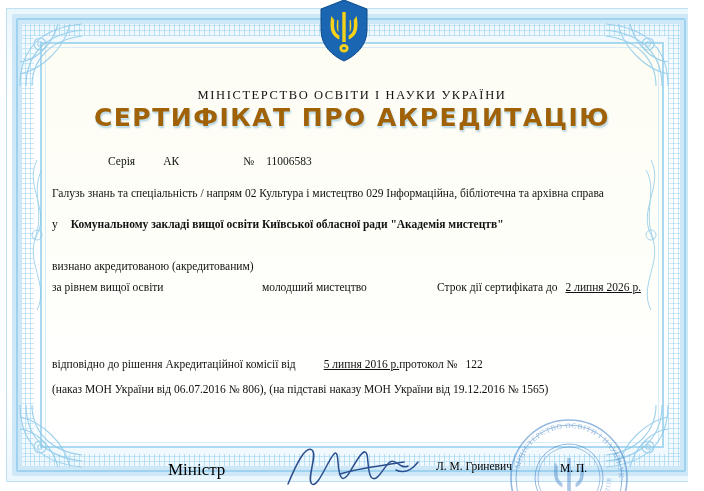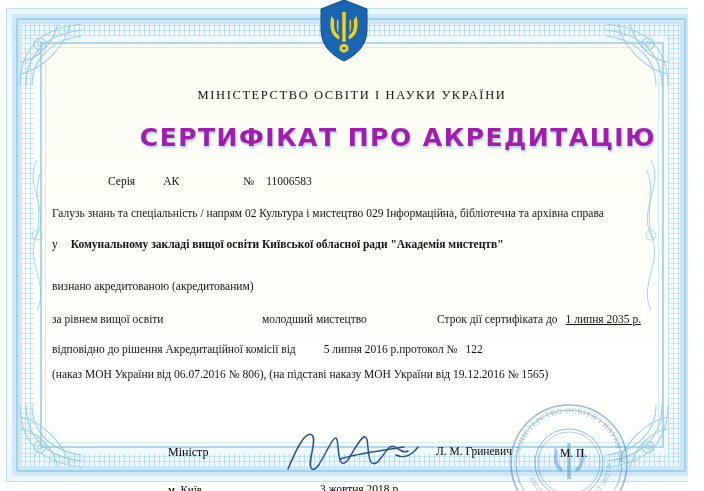--- a/index.html
+++ b/index.html
@@ -122,27 +122,26 @@
   }
   .ministry {
     text-align: center;
     margin-top: 38px;
     font-size: 12.5px;
     letter-spacing: 1.6px;
     color: #111;
     font-family: "Liberation Serif", serif;
   }
   .cert-title {
-    text-align: right;
-    margin-top: 20px;
+    text-align: center;
     font-family: "DejaVu Sans", sans-serif;
     font-weight: bold;
     font-size: 25px;
     letter-spacing: 1.5px;
-    color: #a21caf;
+    color: #a16207;
     text-shadow:
       0 1px 0 #bde3f6,
       1px 2px 2px rgba(40,120,170,.35);
   }
 
   .row {
     font-size: 11.5px;
     color: #111;
     margin-top: 6px;
     line-height: 1.35;
@@ -159,41 +158,41 @@
 
   .field-row { margin-top: 16px; padding-left: 4px; }
   .field-row2 { margin-top: 16px; padding-left: 4px; }
   .u { text-decoration: underline; }
   .b { font-weight: bold; }
 
   .block-mid { margin-top: 26px; padding-left: 4px; }
   .block-mid .line2 {
     display: flex;
     align-items: center;
-    margin-top: 18px;
+    margin-top: 6px;
   }
   .block-mid .l2a { width: 210px; }
   .block-mid .l2b { width: 175px; }
   .block-mid .l2c { }
 
   .line3 { margin-top: 14px; padding-left: 4px; display: flex; align-items: baseline; text-align: right;}
   .line3 .p1 { margin-right: 0; }
   .line4 { margin-top: 10px; padding-left: 4px; }
 
   
   .sig-area {
     position: relative;
     margin-top: 48px;
     height: 80px;
     padding-left: 4px;
   }
   .minister-label {
     position: absolute;
     left: 120px; top: 14px;
-    font-size: 12px;
+    font-size: 17px;
   }
   .minister-name {
     position: absolute;
     left: 388px; top: 14px;
     font-size: 11.5px;
   }
   .city {
     position: absolute;
     left: 120px; top: 52px;
     font-size: 11px;
@@ -331,29 +330,29 @@
       <span>у</span>
       <span class="b" style="margin-left:10px;text-align:center;">Комунальному закладі вищої освіти Київської обласної ради "Академія мистецтв"</span>
     </div>
 
     <div class="block-mid">
       <div class="row">визнано акредитованою (акредитованим)</div>
       <div class="row line2">
         <span class="l2a">за рівнем вищої освіти</span>
         <span class="l2b">молодший мистецтво</span>
         <span class="l2c">Строк дії сертифіката до</span>
-        <span class="u" style="margin-left:8px;">1 липня 2035 р.</span>
+        <span class="u" style="margin-left:8px;">2 липня 2026 р.</span>
       </div>
     </div>
 
     <div class="row line3">
       <span class="p1">відповідно до  рішення Акредитаційної комісії від</span>
-      <span style="margin-left:28px;">5 липня 2016 р.</span>
+      <span style="margin-left:28px;text-decoration:underline;">5 липня 2016 р.</span>
       <span style="">протокол №</span>
-      <span style="margin-left:8px;">122</span>
+      <span style="margin-left:8px;margin-top:47px;">122</span>
     </div>
 
     <div class="row line4">(наказ МОН України від 06.07.2016 № 806), (на підставі наказу МОН України від 19.12.2016 № 1565)</div>
 
     <div class="sig-area">
 
       <svg class="signature" viewBox="0 0 150 56">
         <g fill="none" stroke="#2b4e8f" stroke-width="1.5" stroke-linecap="round">
           <path d="M8 44 C18 20 26 6 32 10 C38 14 26 40 32 44 C38 48 48 20 54 14 C60 8 56 34 62 38 C68 42 76 16 84 12"></path>
           <path d="M84 12 C90 10 86 34 92 38 C98 42 104 26 110 22 C116 18 120 30 128 26"></path>

